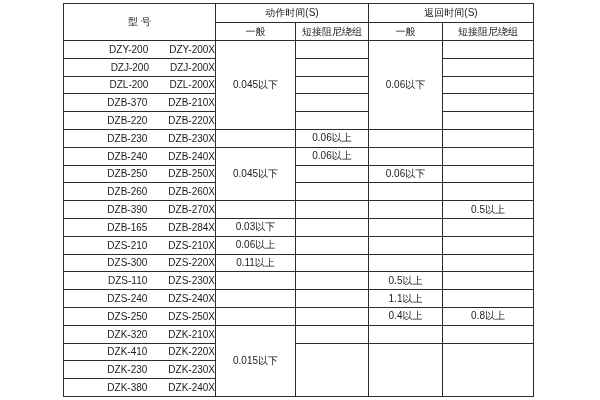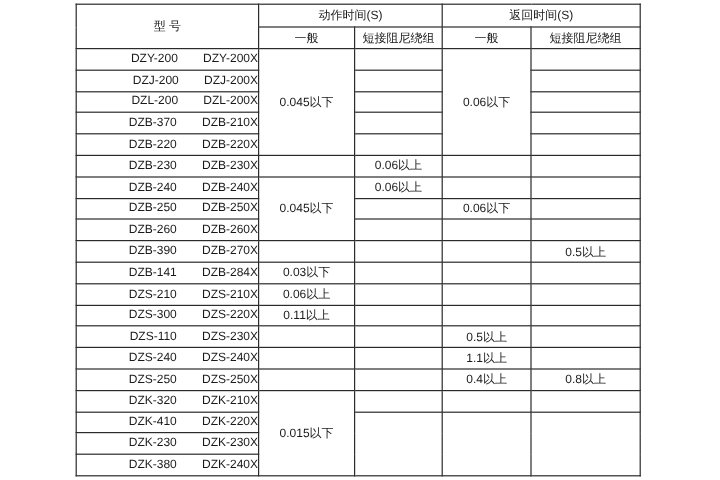--- a/index.html
+++ b/index.html
@@ -166,21 +166,21 @@
             </span>
           </td>
           <td></td>
           <td></td>
           <td></td>
           <td>0.5以上</td>
         </tr>
         <tr>
           <td class="model-cell">
             <span class="model-wrap">
-              <span>DZB-141</span>
+              <span>DZB-165</span>
               <span>DZB-284X</span>
             </span>
           </td>
           <td>0.03以下</td>
           <td></td>
           <td></td>
           <td></td>
         </tr>
         <tr>
           <td class="model-cell">

